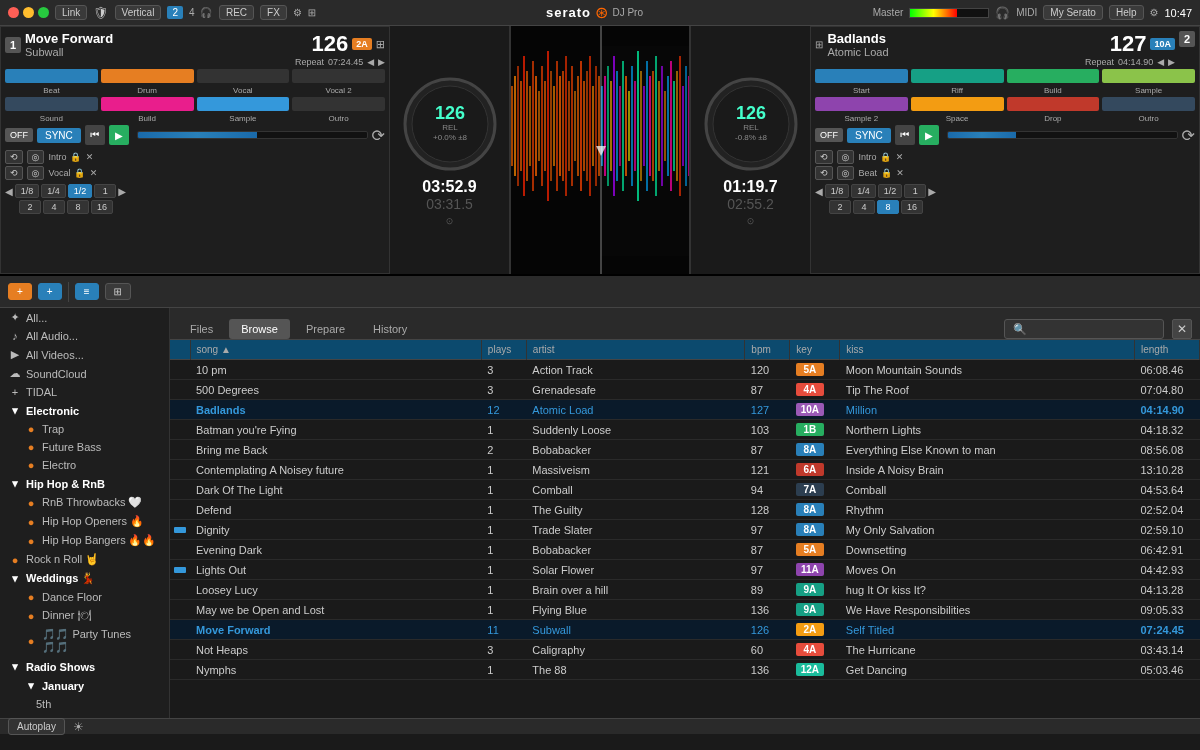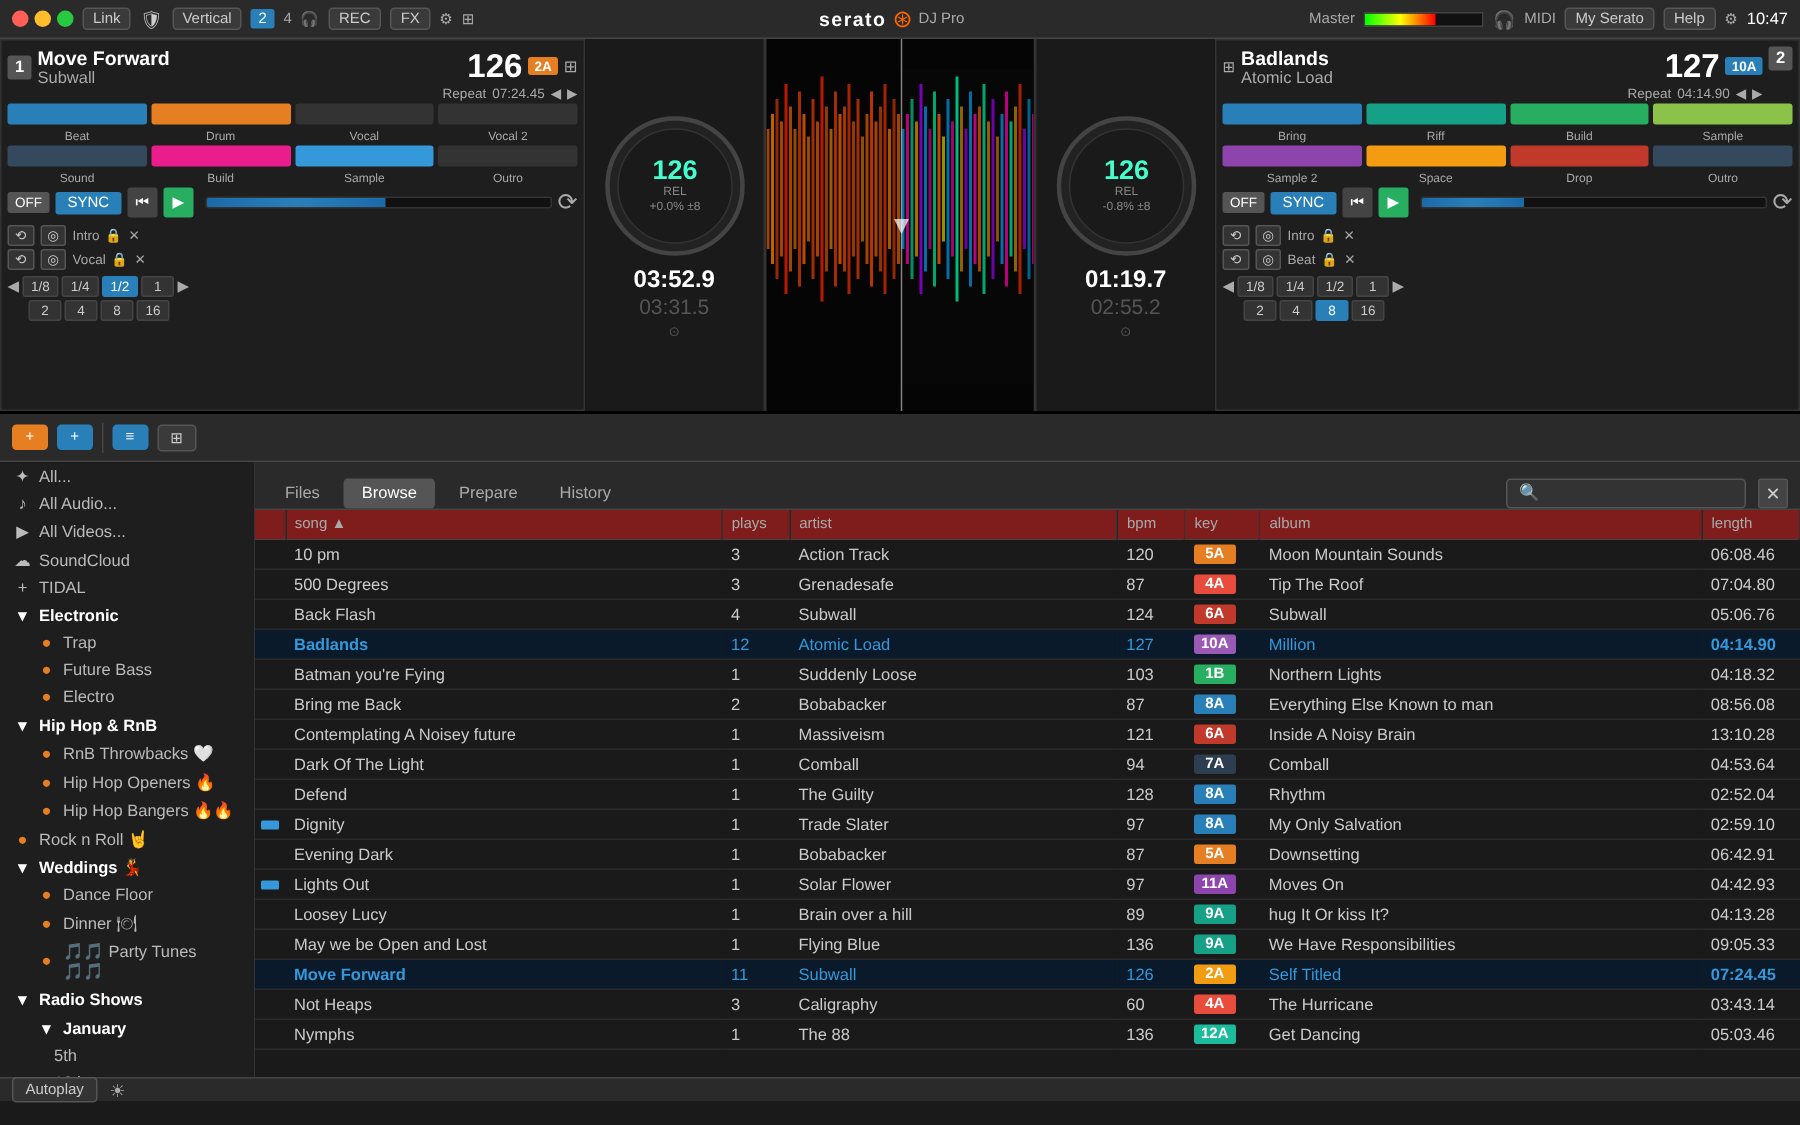--- a/index.html
+++ b/index.html
@@ -297,21 +297,21 @@
       padding: 4px 6px;
       text-align: left;
       font-size: 10px;
       color: #aaa;
       font-weight: normal;
       border-right: 1px solid #333;
       cursor: pointer;
       white-space: nowrap;
       position: sticky;
       top: 0;
-      background: #7f1d1d;
+      background: #0c4a6e;
       z-index: 1;
     }
     th.sort-asc::after { content: ' ▲'; }
     td {
       padding: 3px 6px;
       font-size: 11px;
       color: #ccc;
       border-bottom: 1px solid #2a2a2a;
       white-space: nowrap;
       overflow: hidden;
@@ -658,21 +658,21 @@
       </div>
     </div>
 
     <div class="hotcue-row">
       <button class="hotcue hc-blue"></button>
       <button class="hotcue hc-teal"></button>
       <button class="hotcue hc-green"></button>
       <button class="hotcue hc-lime"></button>
     </div>
     <div style="display:flex;gap:3px;margin-bottom:2px;font-size:8px;color:#aaa;">
-      <span style="flex:1;text-align:center;">Bring</span>
+      <span style="flex:1;text-align:center;">Start</span>
       <span style="flex:1;text-align:center;">Riff</span>
       <span style="flex:1;text-align:center;">Build</span>
       <span style="flex:1;text-align:center;">Sample</span>
     </div>
 
     <div class="hotcue-row">
       <button class="hotcue hc-purple"></button>
       <button class="hotcue hc-yellow"></button>
       <button class="hotcue hc-red"></button>
       <button class="hotcue hc-dark"></button>
@@ -841,21 +841,21 @@
     <div class="track-table">
       <table>
         <thead>
           <tr>
             <th style="width:16px;"></th>
             <th class="col-song sort-asc">song</th>
             <th class="col-plays">plays</th>
             <th class="col-artist">artist</th>
             <th class="col-bpm">bpm</th>
             <th class="col-key">key</th>
-            <th class="col-album">album</th>
+            <th class="col-album">kiss</th>
             <th class="col-length">length</th>
           </tr>
         </thead>
         <tbody id="track-tbody">
         <tr>
               <td style="width: 16px; padding: 2px 4px;"></td>
               <td class="col-song" style="max-width: 180px; overflow: hidden; text-overflow: ellipsis;">10 pm</td>
               <td class="col-plays">3</td>
               <td class="col-artist" style="max-width: 150px; overflow: hidden; text-overflow: ellipsis;">Action Track</td>
               <td class="col-bpm">120</td>
@@ -865,30 +865,20 @@
             </tr>
             <tr>
               <td style="width: 16px; padding: 2px 4px;"></td>
               <td class="col-song" style="max-width: 180px; overflow: hidden; text-overflow: ellipsis; margin-top: 24px;">500 Degrees</td>
               <td class="col-plays">3</td>
               <td class="col-artist" style="max-width: 150px; overflow: hidden; text-overflow: ellipsis;">Grenadesafe</td>
               <td class="col-bpm">87</td>
               <td class="col-key"><span class="key-badge key-4a">4A</span></td>
               <td class="col-album" style="max-width: 190px; overflow: hidden; text-overflow: ellipsis;">Tip The Roof</td>
               <td class="col-length">07:04.80</td>
-            </tr>
-            <tr>
-              <td style="width: 16px; padding: 2px 4px;"></td>
-              <td class="col-song" style="max-width: 180px; overflow: hidden; text-overflow: ellipsis;">Back Flash</td>
-              <td class="col-plays">4</td>
-              <td class="col-artist" style="max-width: 150px; overflow: hidden; text-overflow: ellipsis;">Subwall</td>
-              <td class="col-bpm">124</td>
-              <td class="col-key"><span class="key-badge key-6a">6A</span></td>
-              <td class="col-album" style="max-width: 190px; overflow: hidden; text-overflow: ellipsis;">Subwall</td>
-              <td class="col-length">05:06.76</td>
             </tr>
             <tr style="background-color: rgb(10, 26, 42);">
               <td style="width: 16px; padding: 2px 4px;"></td>
               <td class="col-song" style="max-width: 180px; overflow: hidden; text-overflow: ellipsis; color: rgb(52, 152, 219); font-weight: bold;">Badlands</td>
               <td class="col-plays" style="color: rgb(52, 152, 219);">12</td>
               <td class="col-artist" style="max-width: 150px; overflow: hidden; text-overflow: ellipsis; color: rgb(52, 152, 219);">Atomic Load</td>
               <td class="col-bpm" style="color: rgb(52, 152, 219);">127</td>
               <td class="col-key"><span class="key-badge key-10a">10A</span></td>
               <td class="col-album" style="max-width: 190px; overflow: hidden; text-overflow: ellipsis; color: rgb(52, 152, 219);">Million</td>
               <td class="col-length" style="color: rgb(52, 152, 219); font-weight: bold;">04:14.90</td>

